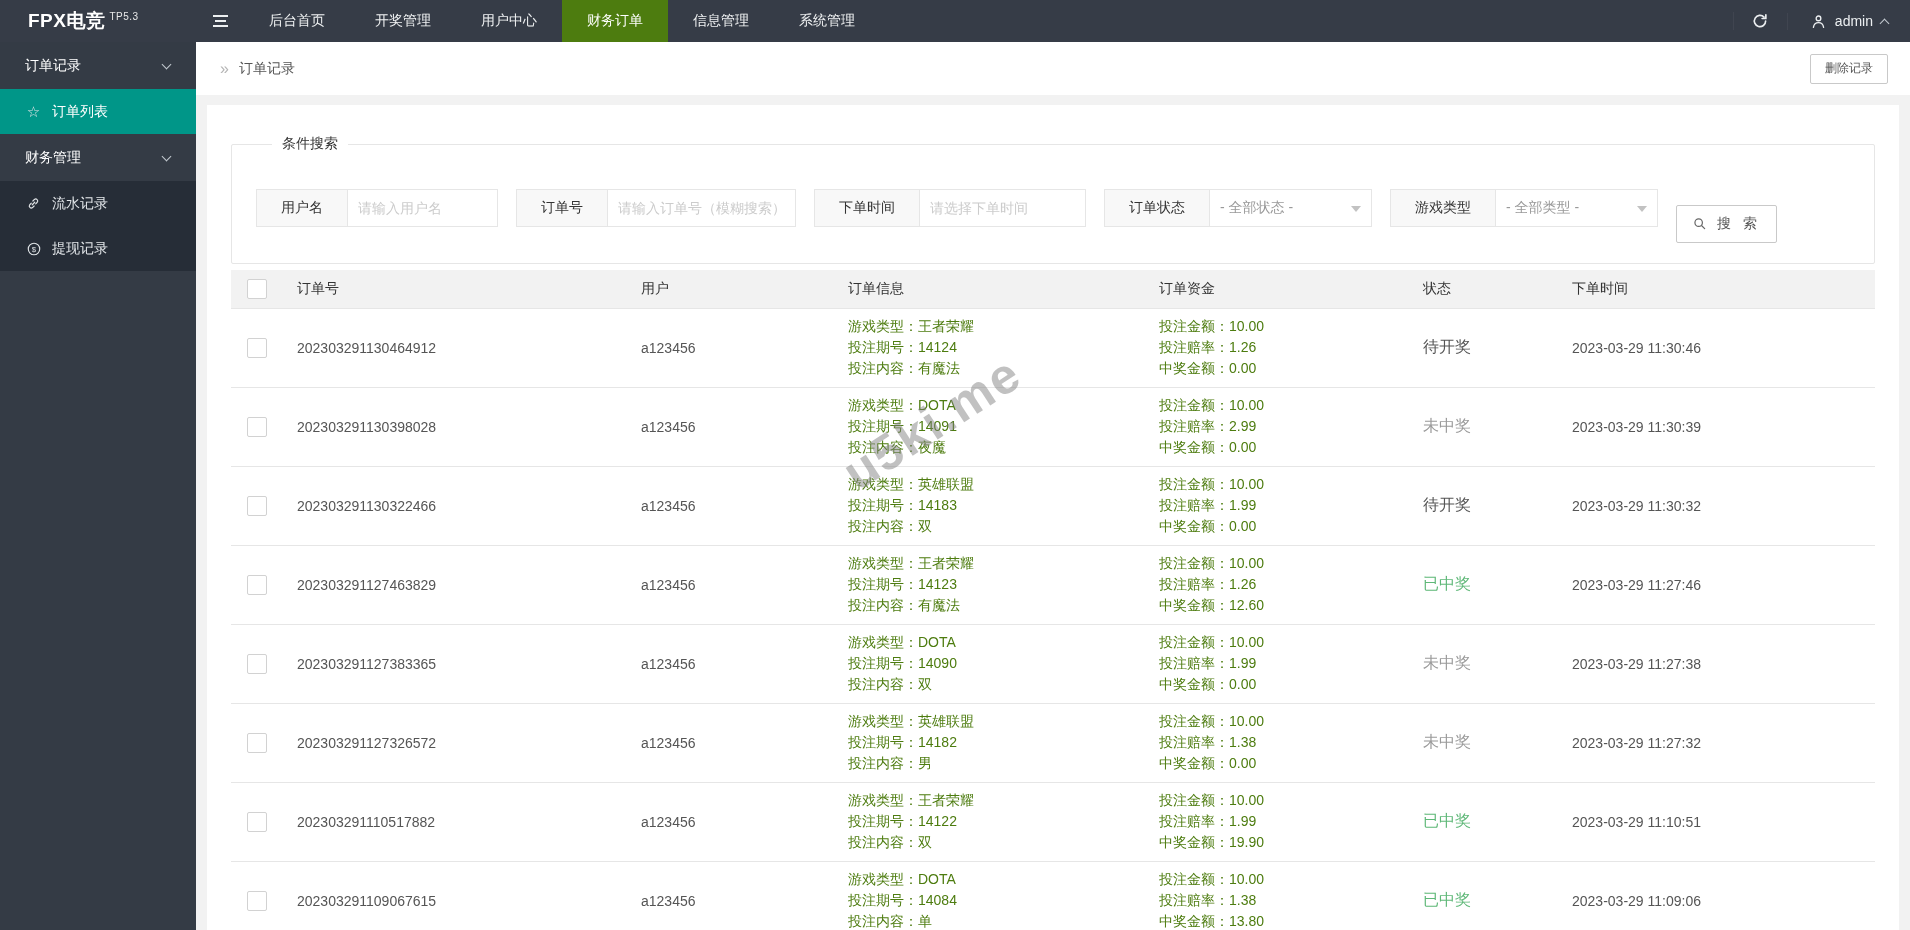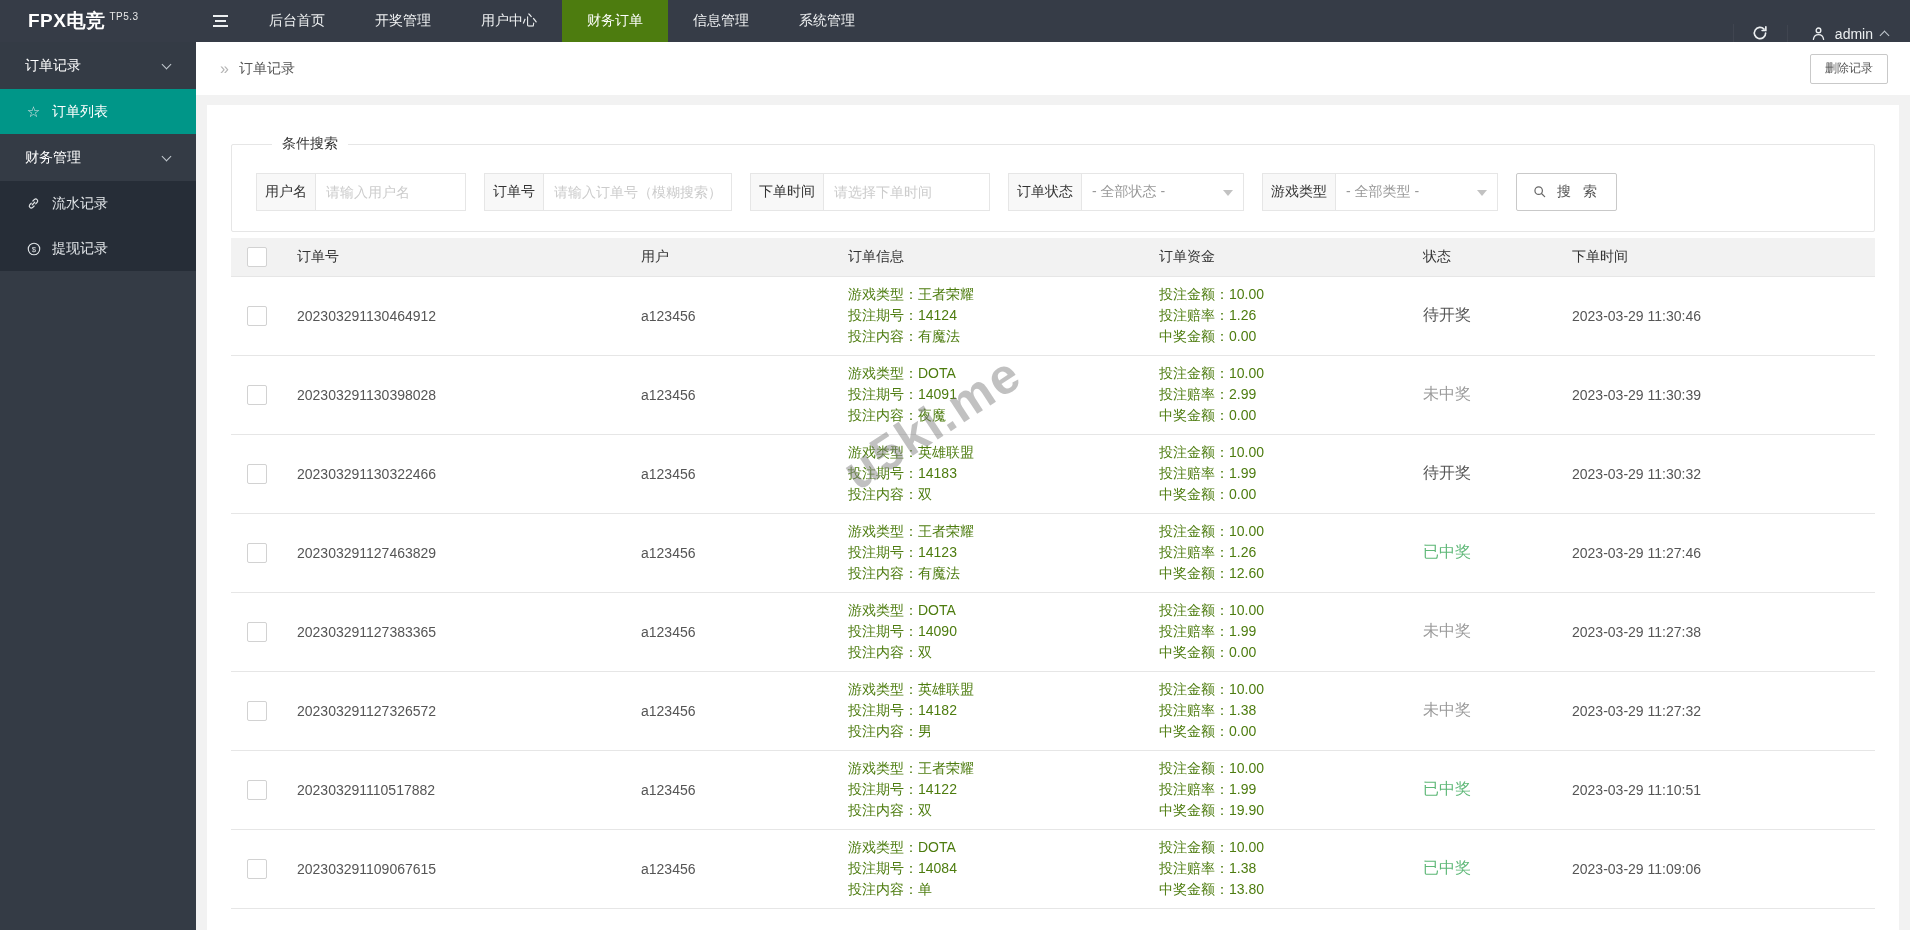--- a/index.html
+++ b/index.html
@@ -16,21 +16,21 @@
     width: 196px; flex-shrink: 0; display: flex; align-items: center;
     padding-left: 28px; color: #fff; font-size: 19px; font-weight: bold; letter-spacing: .5px;
   }
   .logo sup { font-size: 10px; font-weight: normal; margin-left: 4px; position: relative; top: -5px; color: #e9e9e9; }
   .hamburger { width: 48px; display: flex; flex-direction: column; align-items: center; justify-content: center; gap: 3px; cursor: pointer; }
   .hamburger i { display: block; width: 15px; height: 2px; background: #eceff1; }
   .hamburger i.mid { width: 11px; }
   .topnav { display: flex; align-items: stretch; }
   .topnav .nav-item { display: flex; align-items: center; padding: 0 25px; font-size: 14px; color: #f0f2f3; cursor: pointer; }
   .topnav .nav-item.active { background: #4d7c0f; color: #fff; }
-  .top-right { margin-left: auto; display: flex; align-items: flex-end; }
+  .top-right { margin-left: auto; display: flex; align-items: center; }
   .tcell { display: flex; align-items: center; justify-content: center; border-left: 1px solid rgba(255,255,255,.05); color: #eceff1; cursor: pointer; }
   .refresh-cell { width: 54px; }
   .user-cell { padding: 0 22px; gap: 8px; font-size: 14px; }
   .chev { display: inline-block; width: 7px; height: 7px; border-right: 1px solid #c3cad1; border-bottom: 1px solid #c3cad1; }
   .chev.down { transform: rotate(45deg); margin-top: -3px; }
   .chev.up { transform: rotate(-135deg); margin-top: 4px; }
 
   
   .layout { display: flex; height: 888px; }
 
@@ -63,39 +63,39 @@
 
   .page-body { flex: 1; background: #f2f2f2; padding: 10px 11px 0; overflow: hidden; }
   .card { background: #fff; height: 100%; padding: 16px 24px 0; overflow: hidden; }
 
   
   fieldset.search { border: 1px solid #e6e6e6; border-radius: 2px; margin-top: 14px; padding: 20px 16px 20px 24px; }
   fieldset.search legend { padding: 0 10px; margin-left: 16px; font-size: 14px; color: #333; }
   .filters { display: flex; align-items: center; gap: 18px; }
   .fgroup { display: flex; height: 38px; }
   .flabel {
-    display: flex; align-items: center; padding: 0 8px; background: #f8f8f8;
+    display: flex; align-items: center; padding: 0 24px; background: #f8f8f8;
     border: 1px solid #e6e6e6; font-size: 14px; color: #333; white-space: nowrap;
   }
   .fgroup input {
     border: 1px solid #e6e6e6; border-left: none; padding: 0 10px;
     font-size: 14px; color: #666; outline: none; font-family: inherit; background: #fff;
   }
   .fgroup input::placeholder { color: #ccc; }
   .w-user { width: 150px; } .w-order { width: 188px; } .w-issue { width: 160px; } .w-time { width: 166px; }
   .fselect {
     display: flex; align-items: center; justify-content: space-between; width: 162px;
     border: 1px solid #e6e6e6; border-left: none; padding: 0 10px; font-size: 14px;
     color: #999; background: #fff; cursor: pointer;
   }
   .caret { width: 0; height: 0; border: 5px solid transparent; border-top: 6px solid #c2c2c2; margin-top: 6px; }
   .search-btn {
     height: 38px; display: flex; align-items: center; gap: 9px; padding: 0 15px;
     background: #fff; border: 1px solid #c9c9c9; border-radius: 2px; font-size: 14px;
-    color: #555; cursor: pointer; letter-spacing: 4px; font-family: inherit;
+    color: #555; cursor: pointer; letter-spacing: 4px; font-family: inherit; margin-top: 32px;
   }
   .search-btn svg { color: #666; }
 
   
   table { width: 100%; border-collapse: collapse; table-layout: fixed; margin-top: 6px; }
   col.c1 { width: 50px; } col.c2 { width: 344px; } col.c3 { width: 207px; }
   col.c4 { width: 311px; } col.c5 { width: 264px; } col.c6 { width: 149px; }
   thead th {
     background: #f2f2f2; height: 38px; text-align: left; font-weight: normal;
     font-size: 14px; color: #333; padding: 0 16px; border-bottom: 1px solid #e6e6e6;

